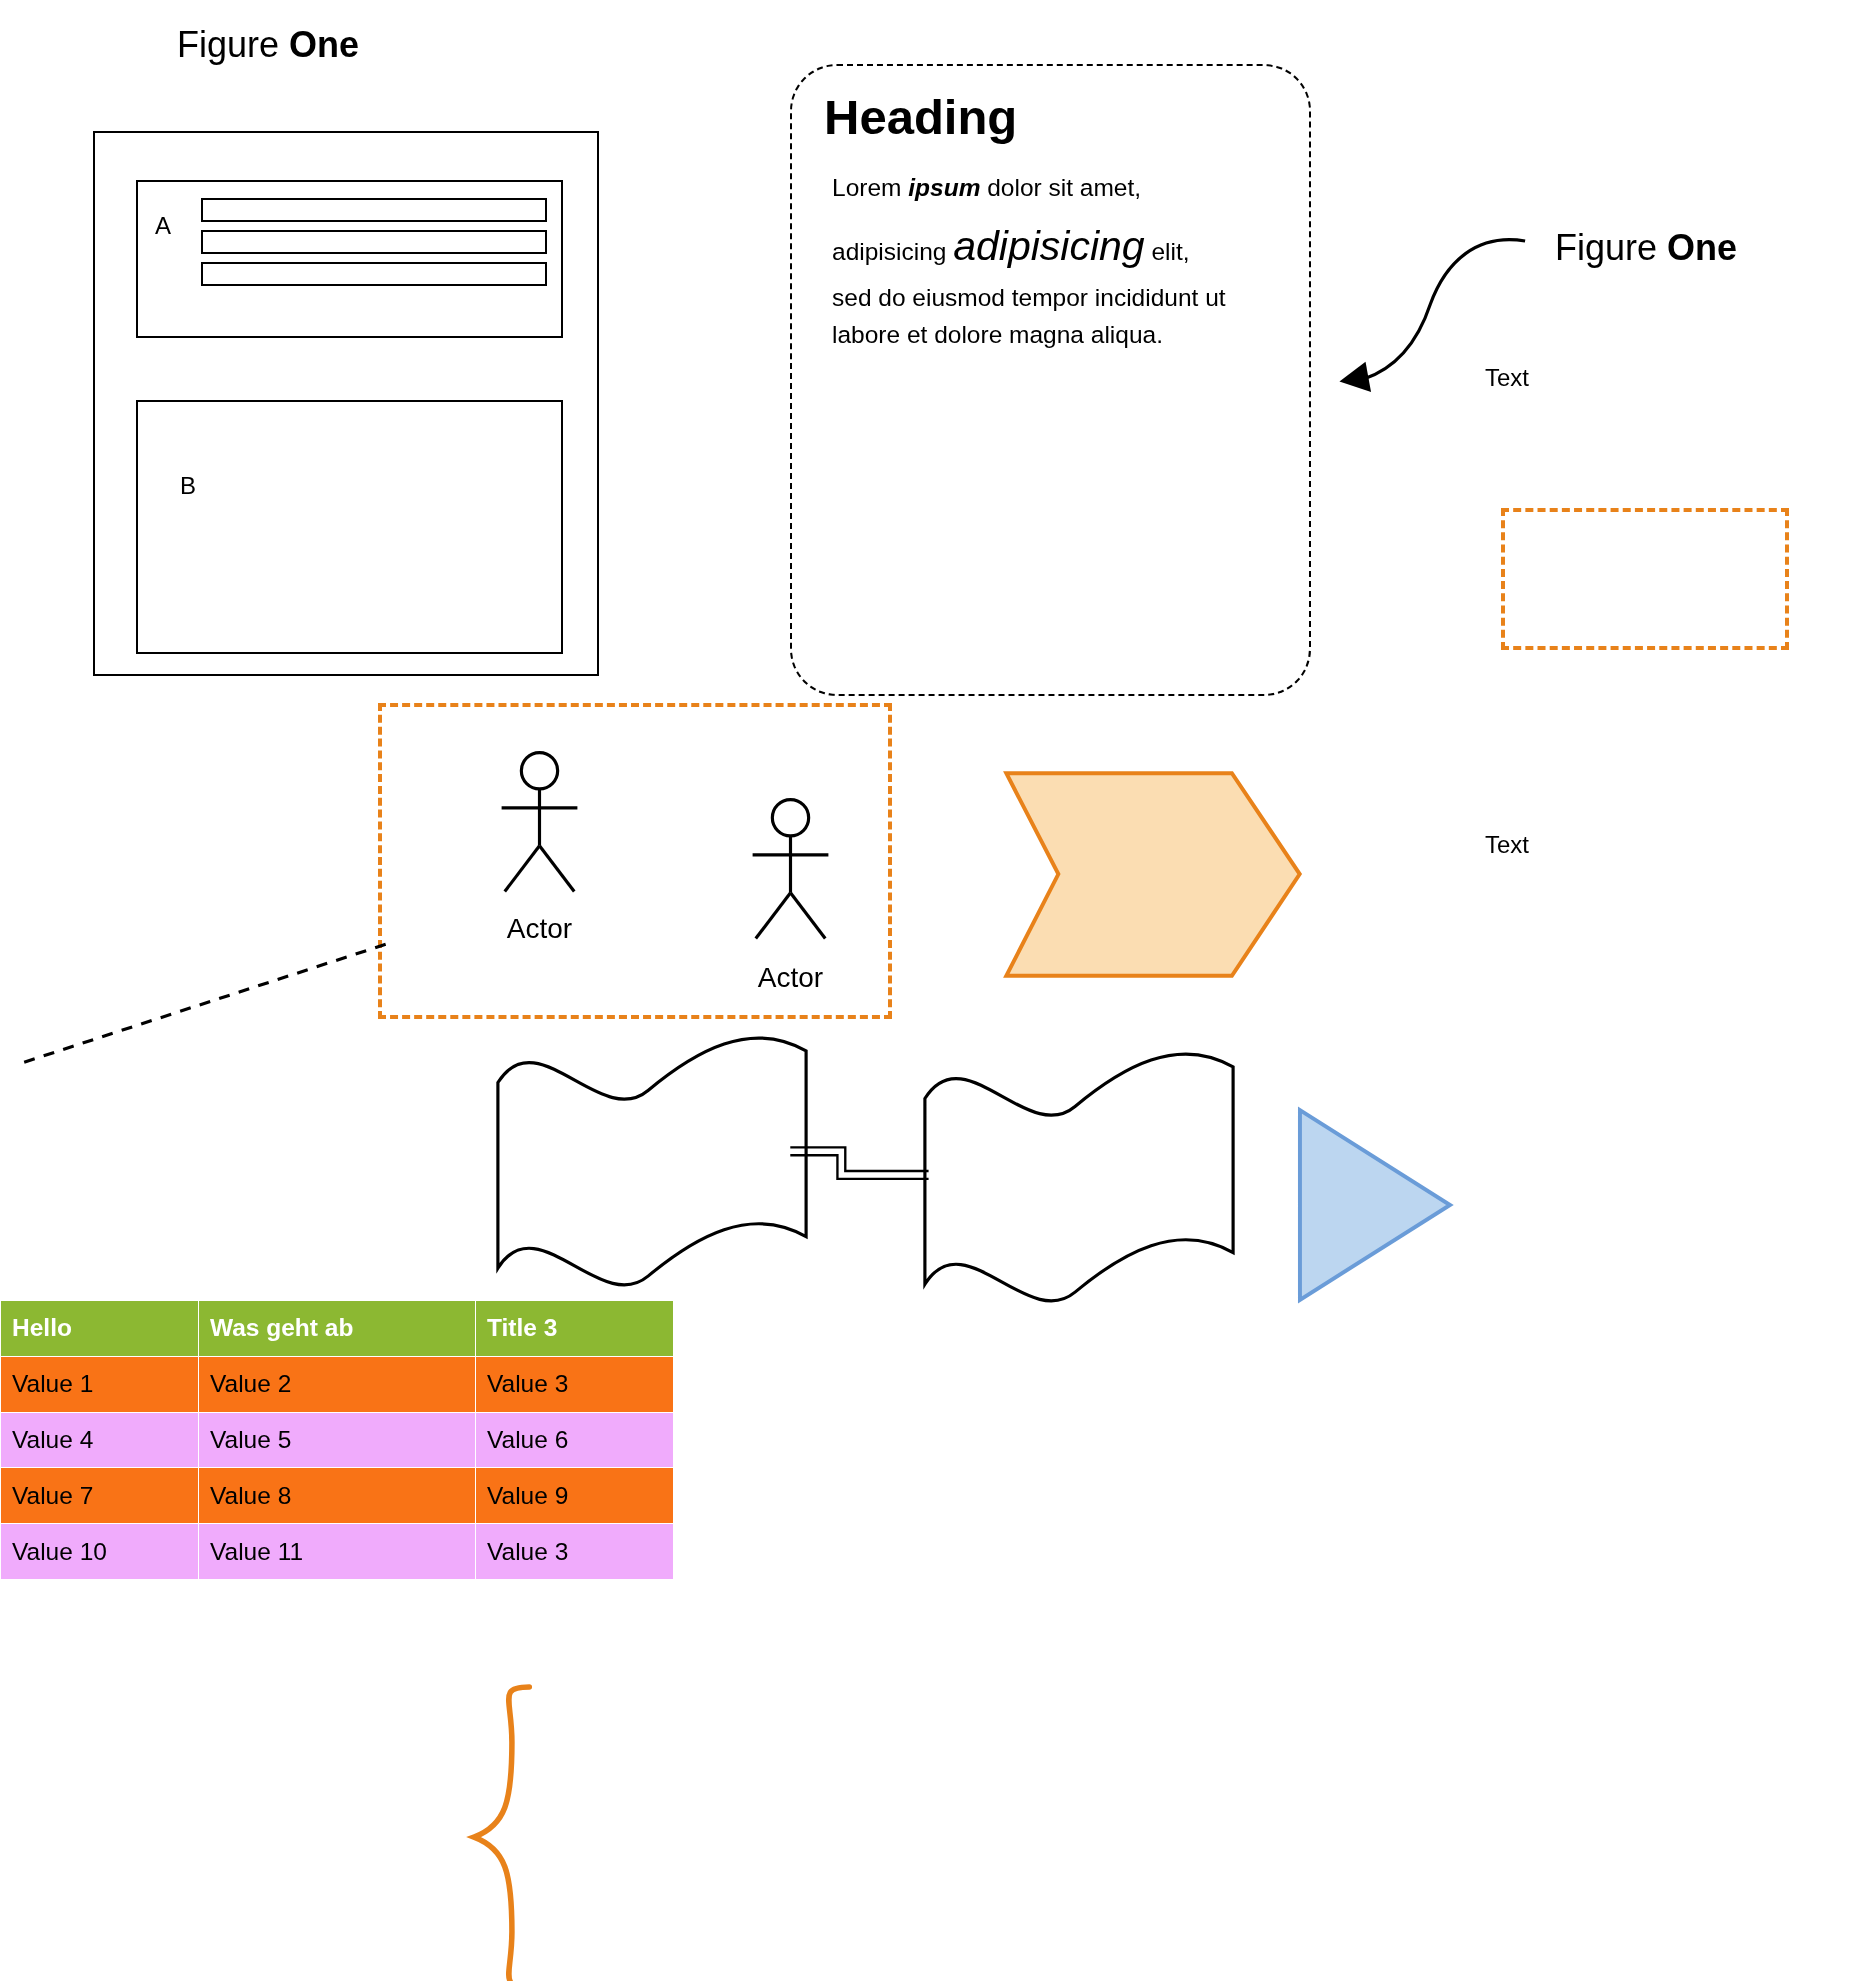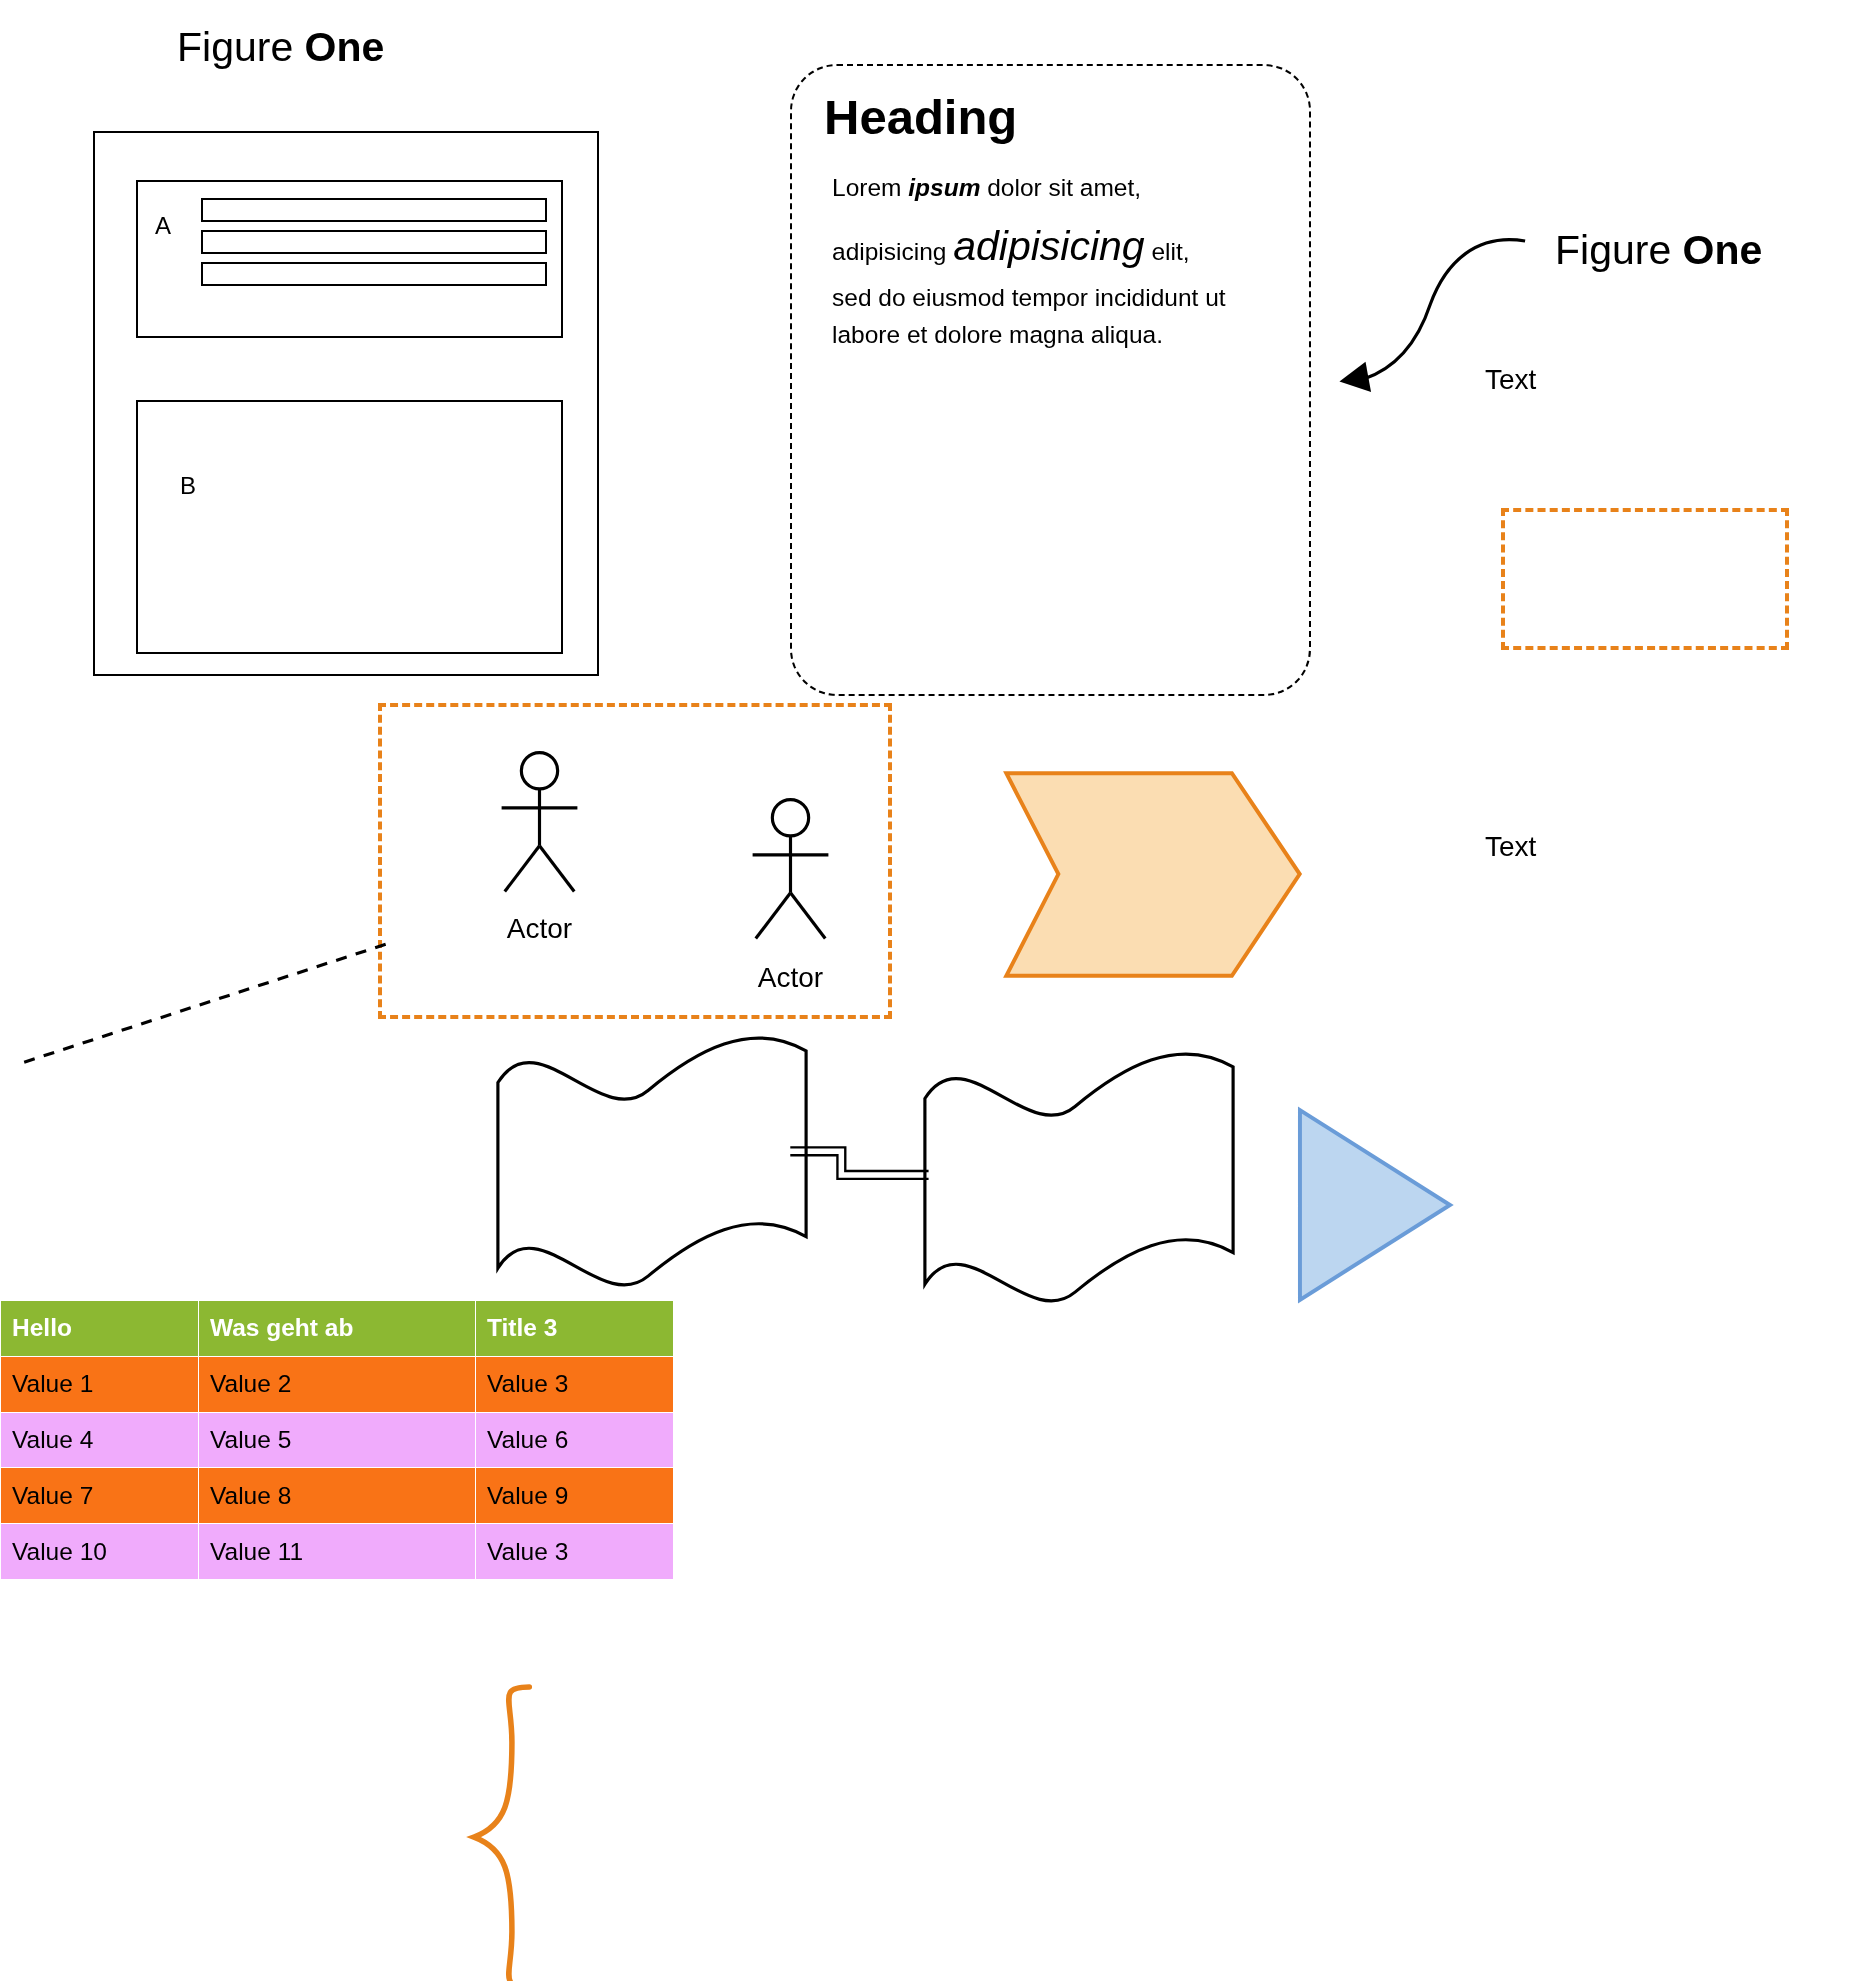--- a/index.html
+++ b/index.html
@@ -12,21 +12,21 @@
     height: 1982px;
     position: relative;
     font-family: "Liberation Sans", sans-serif;
     color: #000000;
     overflow: hidden;
   }
   .abs { position: absolute; }
 
   
   .figure-caption {
-    font-size: 41px;
+    font-size: 36px;
     line-height: 1.1;
     white-space: nowrap;
   }
   .figure-caption .bold { font-weight: bold; }
 
   
   .outer-box {
     border: 2.4px solid #000;
     box-sizing: border-box;
     background: #fff;
@@ -70,21 +70,21 @@
 
   
   .orange-dash {
     border: 4px dashed #e8821a;
     box-sizing: border-box;
     background: transparent;
   }
 
   
   .plain-text {
-    font-size: 28px;
+    font-size: 24px;
     white-space: nowrap;
   }
 
   
   .actor-label {
     font-size: 28px;
     text-align: center;
     white-space: nowrap;
   }
 

